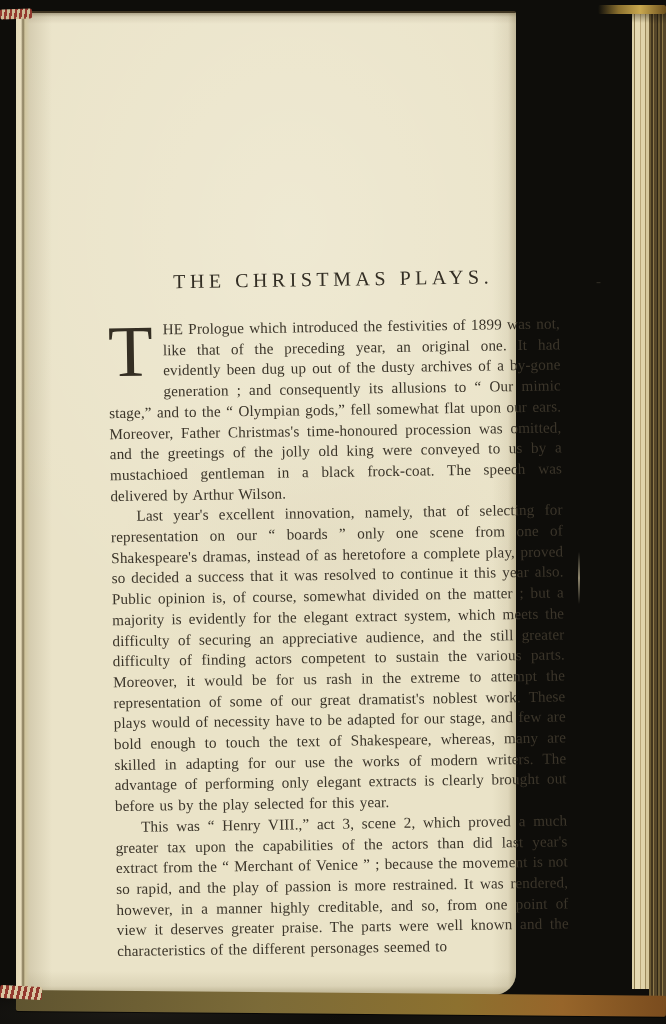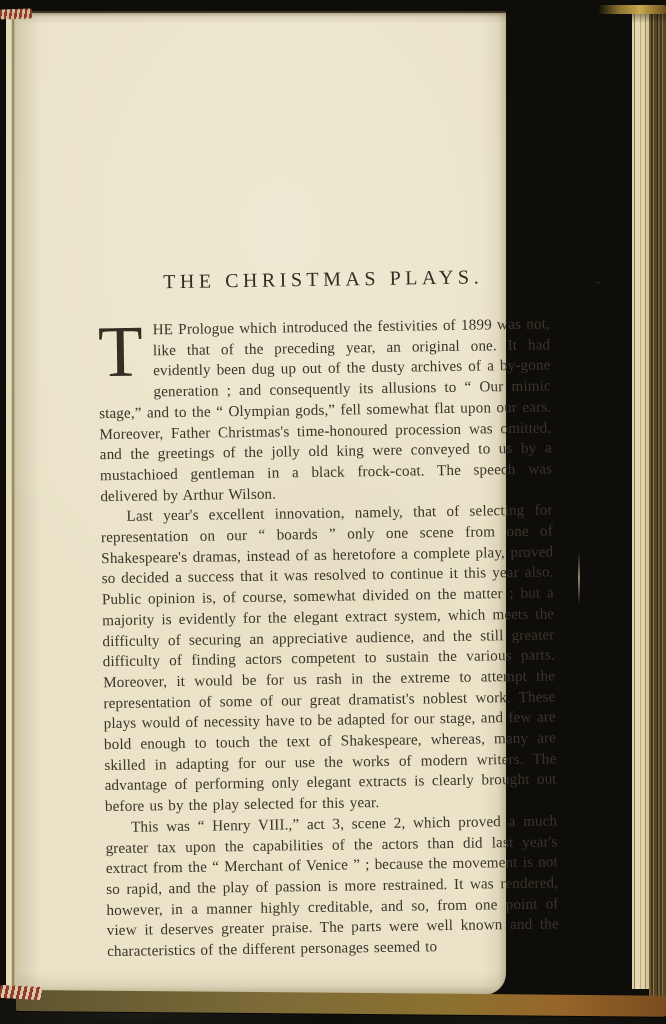--- a/index.html
+++ b/index.html
@@ -12,21 +12,21 @@
   
   .backdrop-texture {
     position:absolute; inset:0;
     background:
       radial-gradient(ellipse 300px 40px at 20% 99%, rgba(70,65,58,.25), rgba(0,0,0,0) 70%),
       radial-gradient(ellipse 260px 30px at 75% 100%, rgba(60,55,48,.2), rgba(0,0,0,0) 70%);
   }
 
   
   .book-page {
-    position:absolute; left:6px; top:11px; width:500px; height:982px;
+    position:absolute; left:16px; top:11px; width:500px; height:982px;
     border-top:2px solid #3f3522;
     border-radius:2px 2px 22px 4px;
     background:
       radial-gradient(ellipse 300px 220px at 62% 54%, rgba(120,100,60,.05), rgba(120,100,60,0) 70%),
       radial-gradient(ellipse 480px 620px at 55% 22%, rgba(255,255,248,.22), rgba(255,255,248,0) 72%),
       linear-gradient(90deg, #e2d8b6 0px, #e6dcbc 5px, #7f7251 7px, #cfc49c 9px, rgba(130,115,80,.20) 14px, rgba(130,115,80,0) 36px),
       linear-gradient(270deg, rgba(120,104,66,.38) 0px, rgba(120,104,66,.10) 8px, rgba(120,104,66,0) 24px),
       linear-gradient(180deg, rgba(90,75,45,.45) 0px, rgba(90,75,45,.12) 4px, rgba(90,75,45,0) 11px),
       linear-gradient(0deg, rgba(110,95,55,.42) 0px, rgba(110,95,55,.12) 9px, rgba(110,95,55,0) 24px),
       var(--page_cream, #eae3c8);

